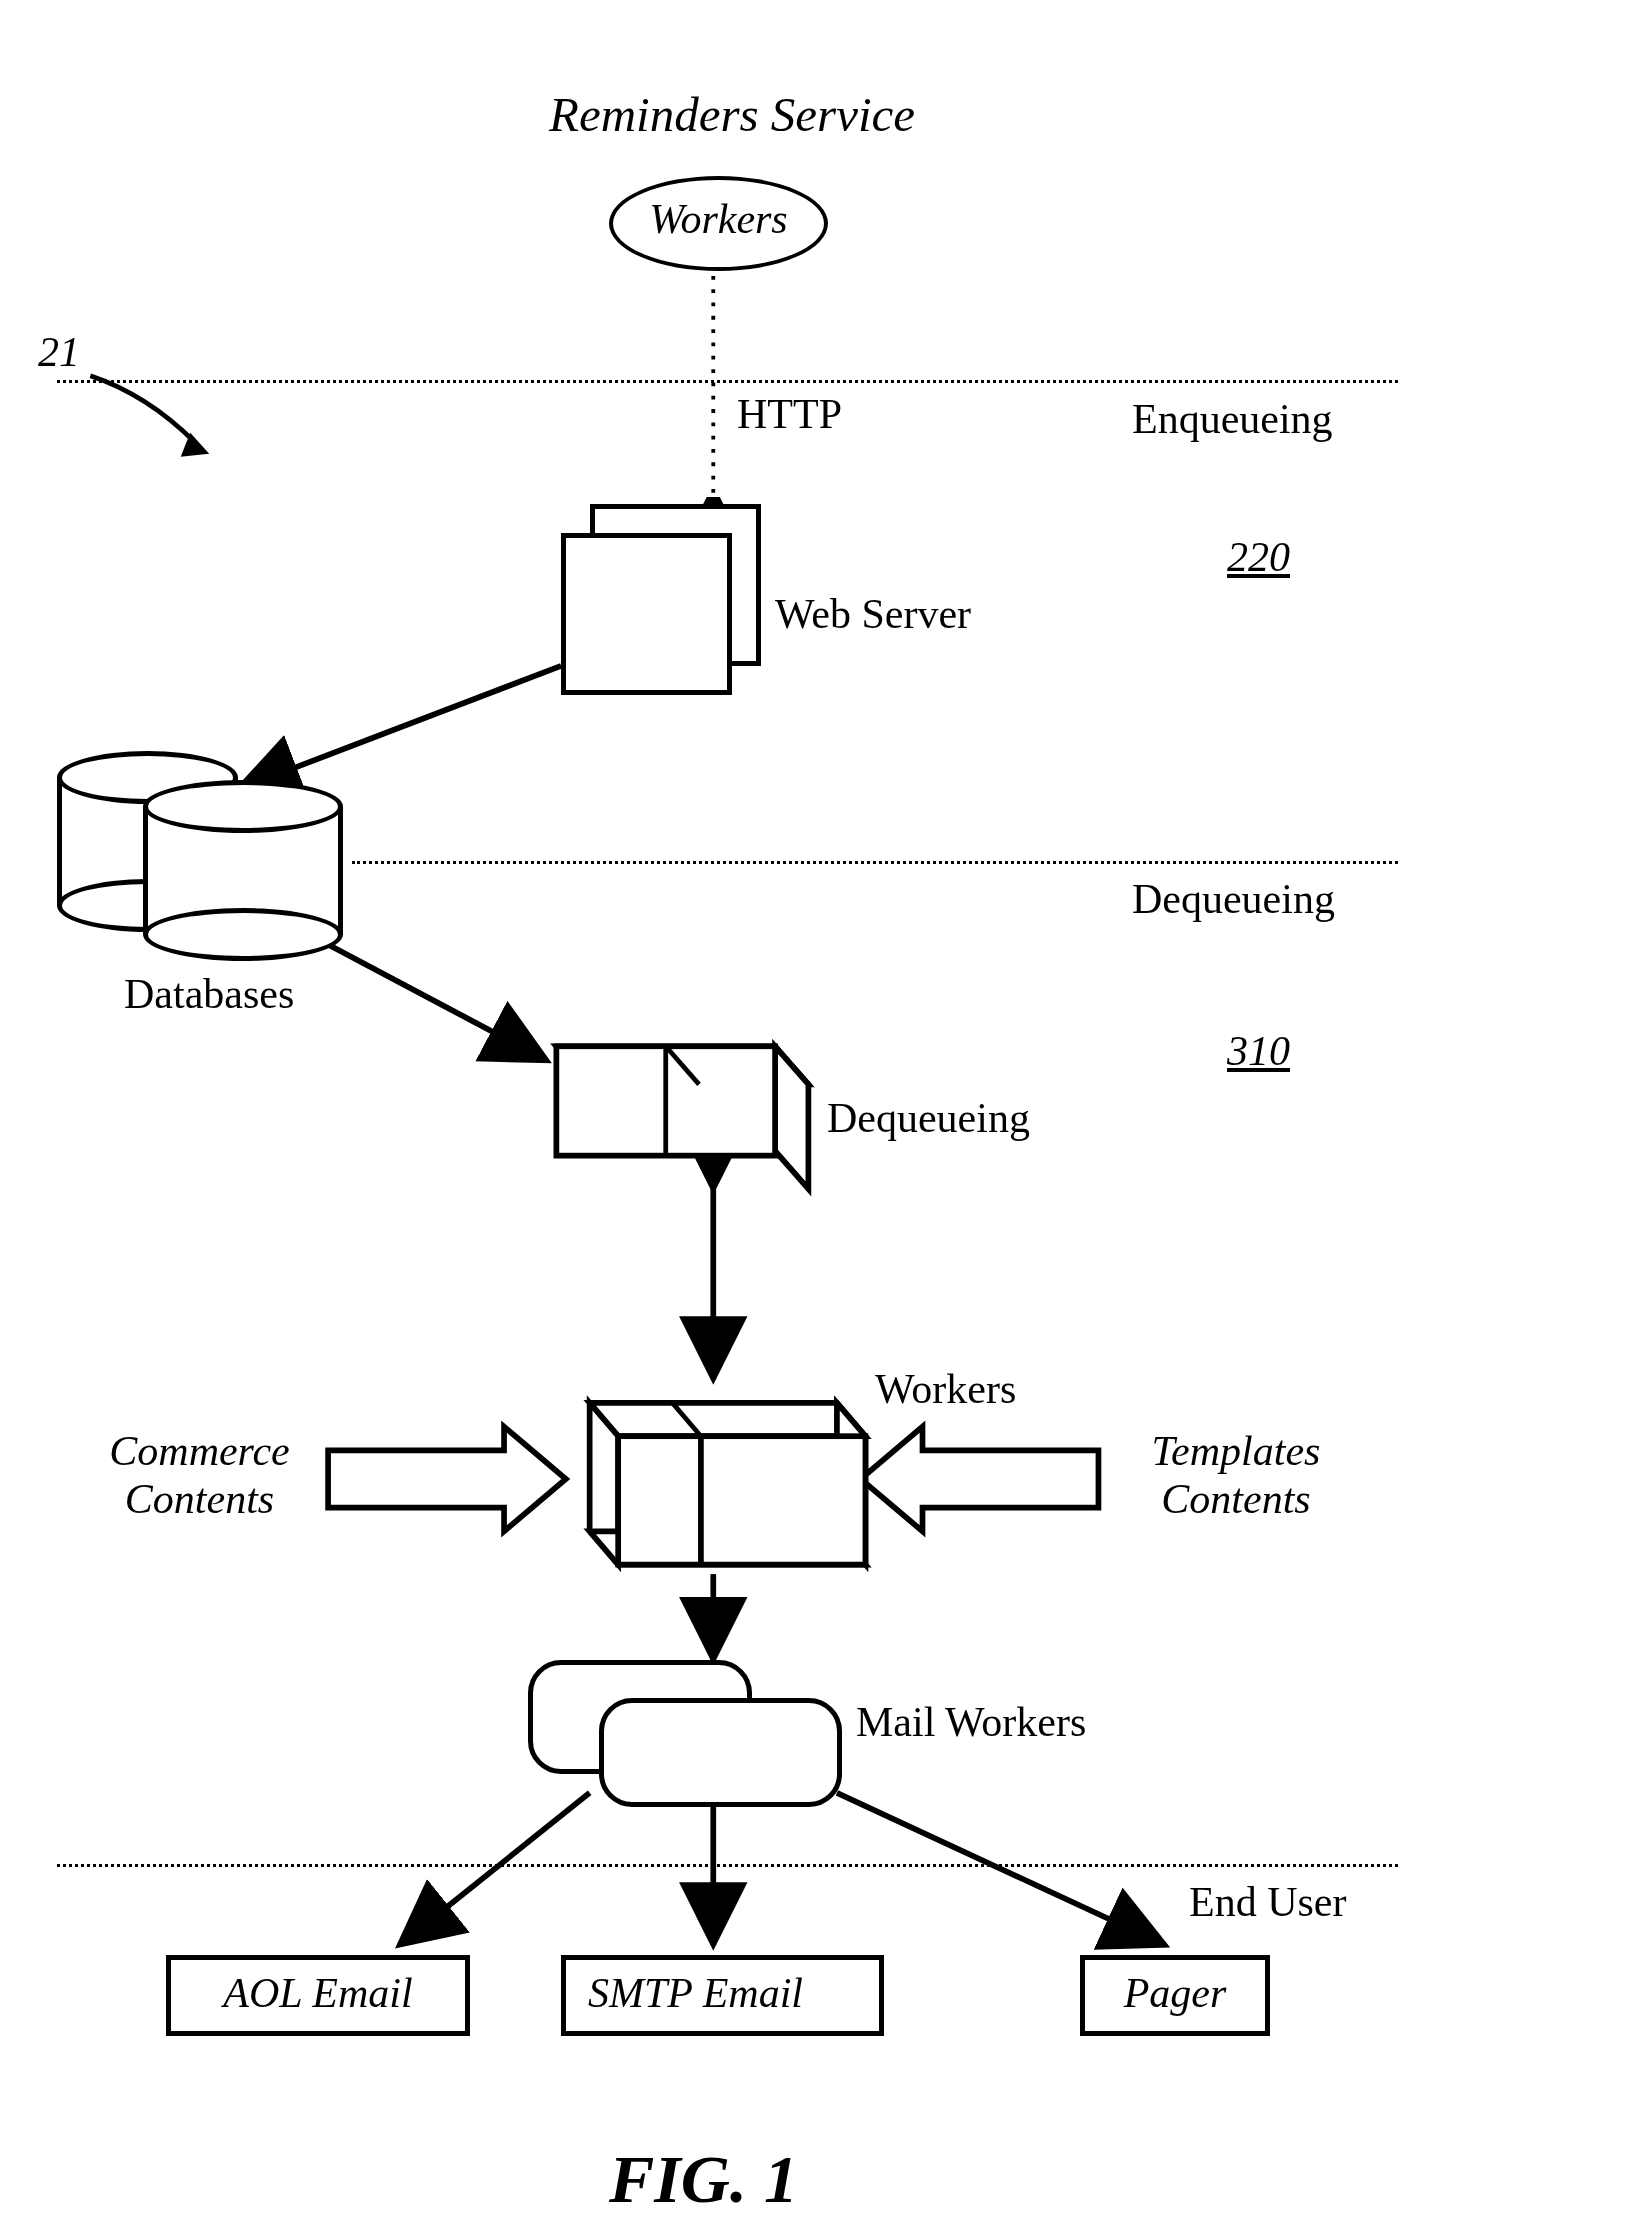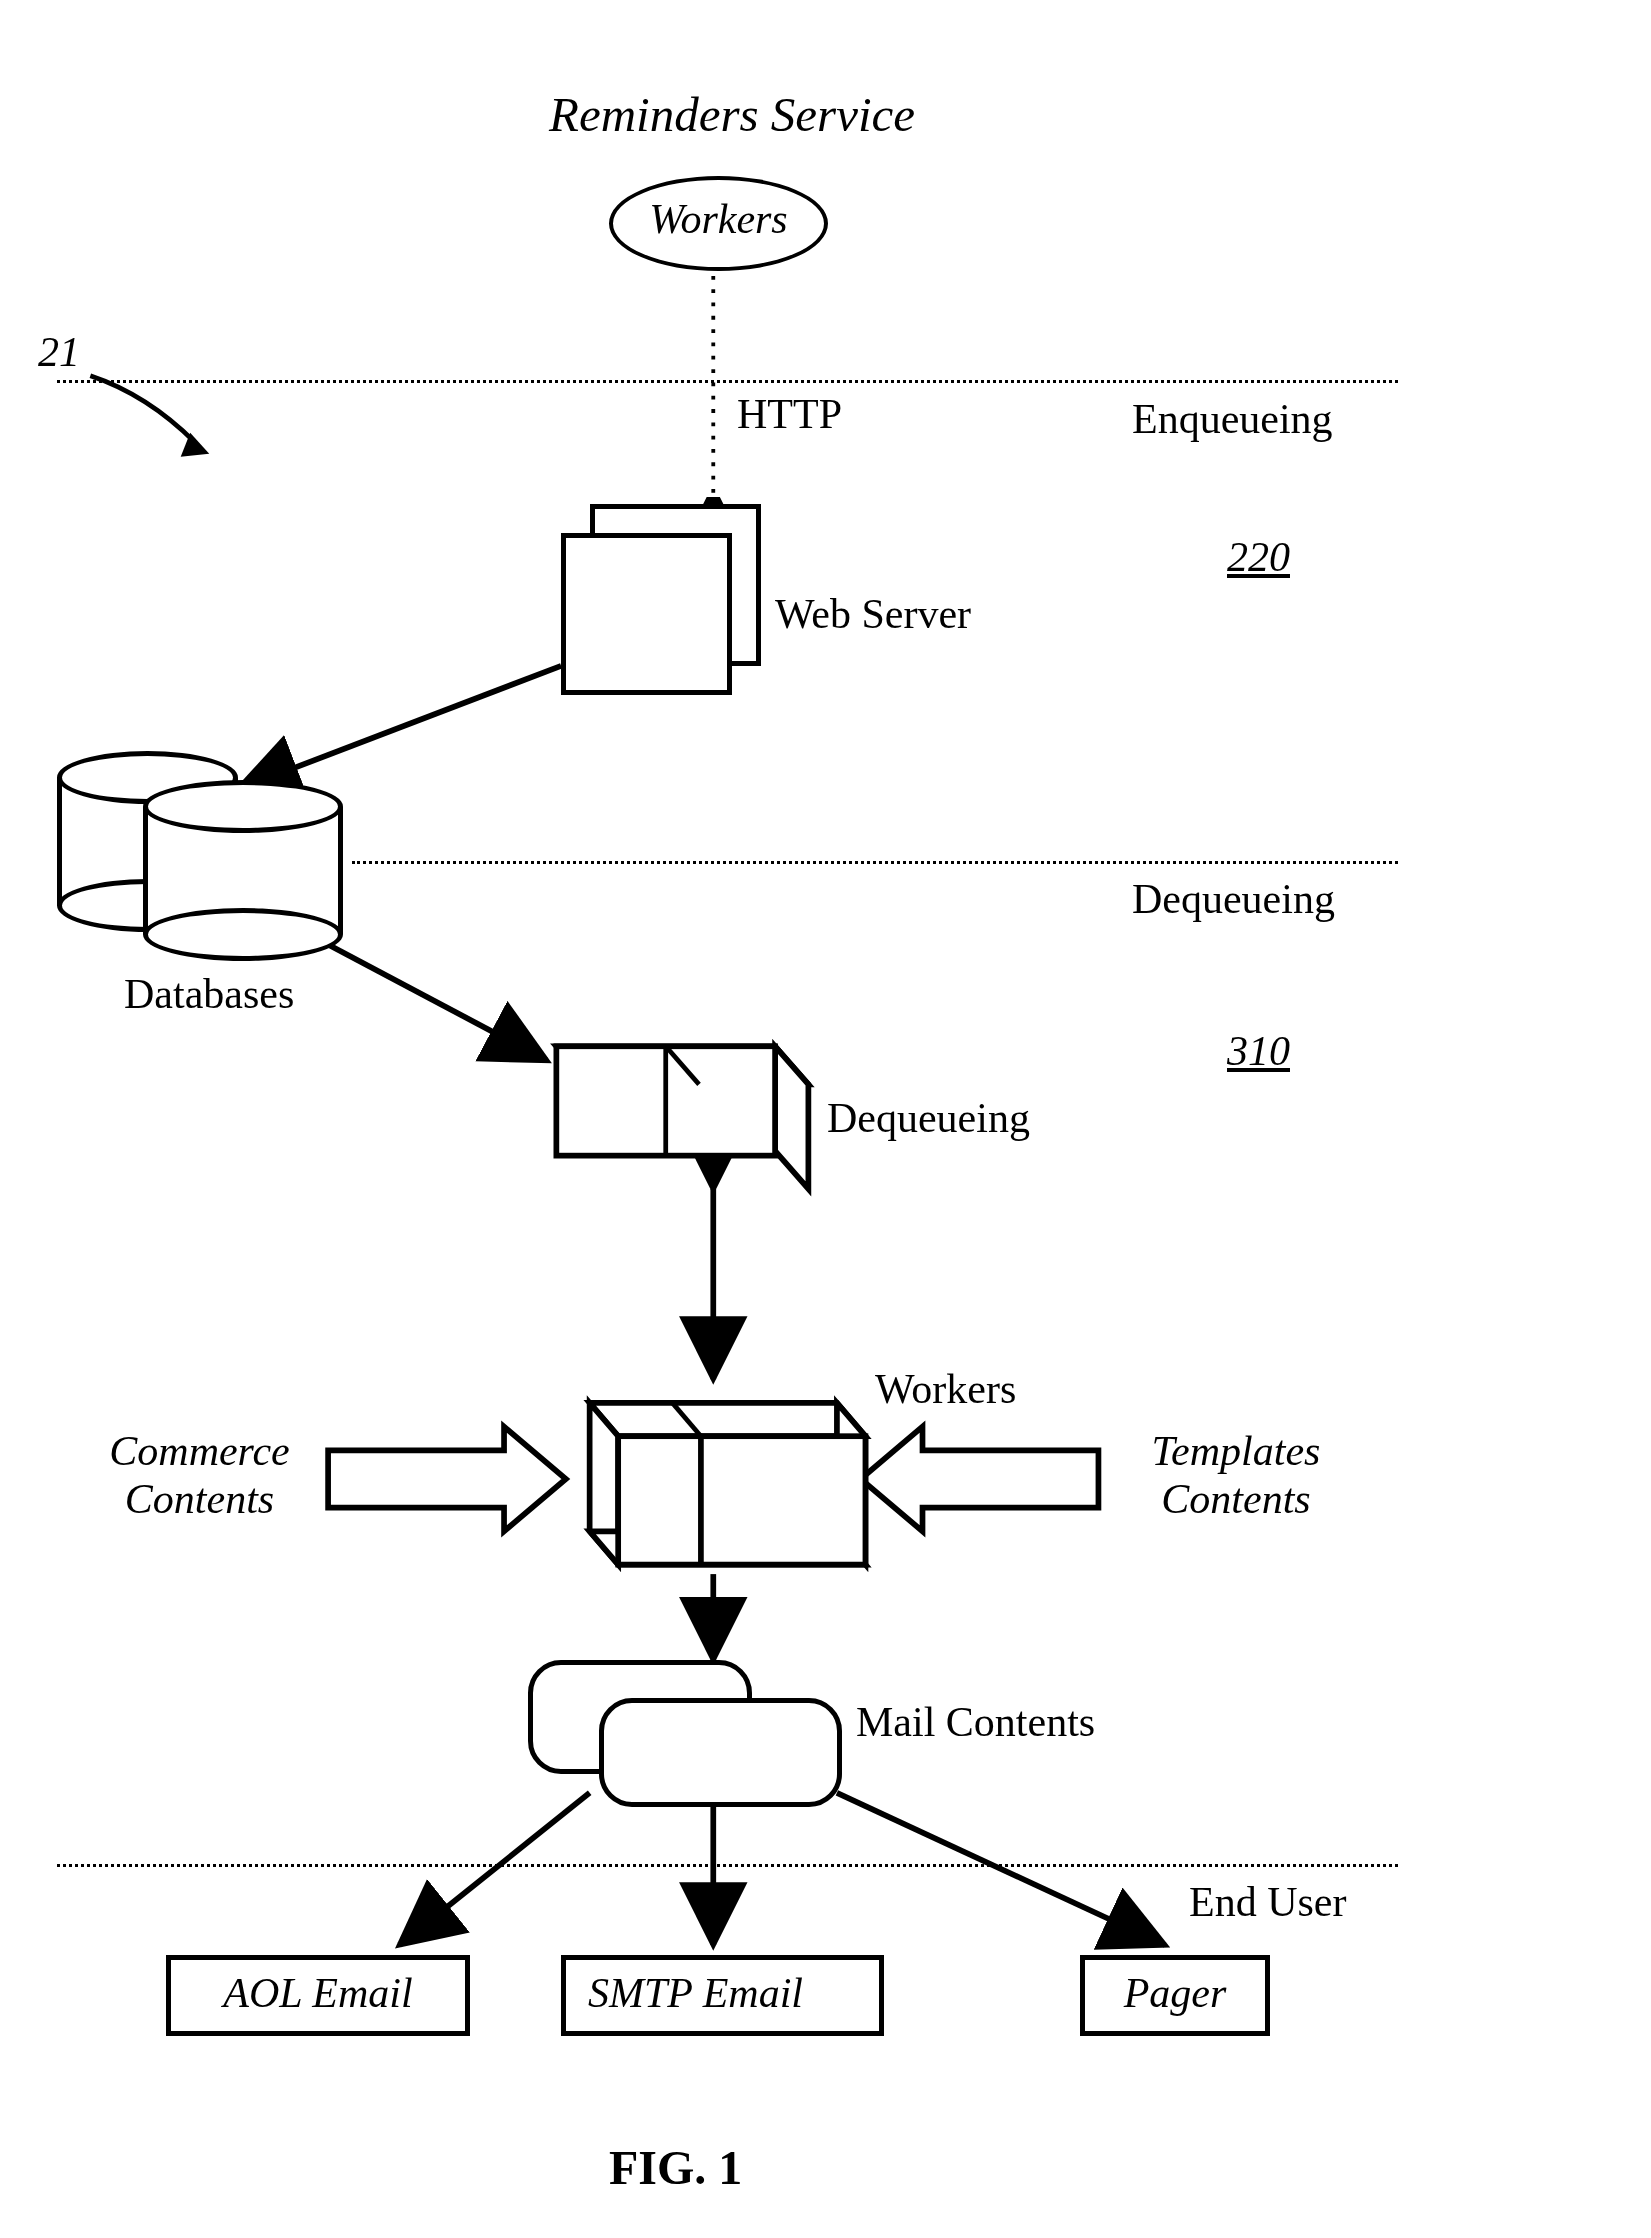--- a/index.html
+++ b/index.html
@@ -71,22 +71,23 @@
     position: absolute;
     left: 0;
     right: 0;
     background: #fff;
     border: 5.7px solid #000;
     border-radius: 50%;
     box-sizing: border-box;
   }
   
   .figlabel {
+    font-style: italic;
     font-weight: bold;
-    font-size: 48px;
+    font-size: 68px;
   }
   svg.arrows {
     position: absolute;
     left: 0; top: 0;
     width: 1651px;
     height: 2239px;
     pointer-events: none;
   }
 </style>
 </head>
@@ -183,21 +184,21 @@
   <div class="label" style="left:827px; top:1094px;">Dequeueing</div>
 
   <div class="label" style="left:875px; top:1365px;">Workers</div>
 
   <div class="label label-center" style="left:76px; top:1427px; width:247px; white-space:normal;">Commerce<br>Contents</div>
 
   <div class="label label-center" style="left:1103px; top:1427px; width:266px; white-space:normal;">Templates<br>Contents</div>
 
   <div class="rect-rounded" style="left:528px; top:1660px; width:224px; height:114px;"></div>
   <div class="rect-rounded" style="left:599px; top:1698px; width:243px; height:109px;"></div>
-  <div class="label" style="left:856px; top:1698px;">Mail Contents</div>
+  <div class="label" style="left:856px; top:1698px;">Mail Workers</div>
 
   <div class="dotted-h" style="left:57px; top:1864px; width:1341px;"></div>
   <div class="label" style="left:1189px; top:1878px;">End User</div>
 
   <div class="rect" style="left:166px; top:1955px; width:304px; height:81px;"></div>
   <div class="label label-center" style="left:166px; top:1969px; width:304px;">AOL Email</div>
 
   <div class="rect" style="left:561px; top:1955px; width:323px; height:81px;"></div>
   <div class="label label-center" style="left:534px; top:1969px; width:323px;">SMTP Email</div>
 

